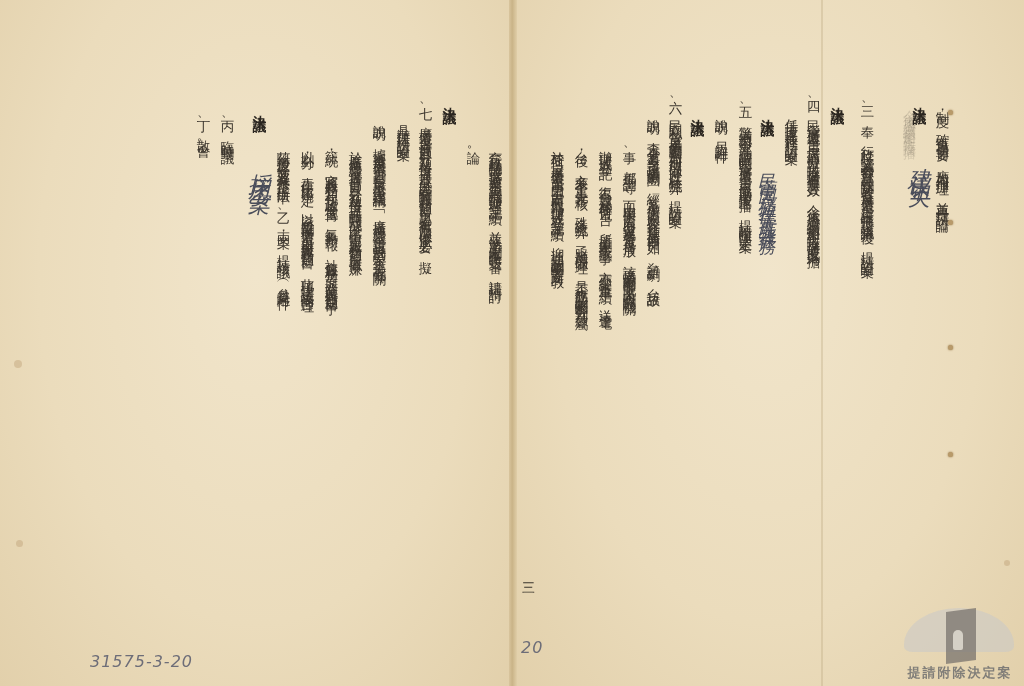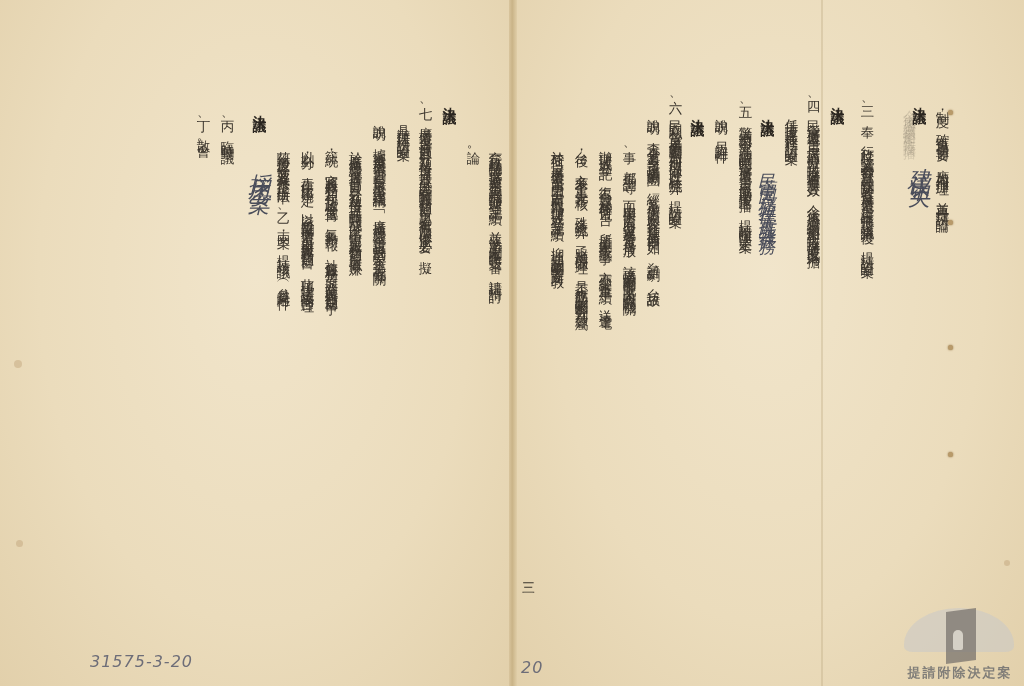--- a/index.html
+++ b/index.html
@@ -135,21 +135,21 @@
 <div class="col" style="left:300px; top:140px;">以劃分，責作比率規定，以資獎勵廣播電台舉辦服務類節目，此項建議核尚合理，</div>
 <div class="col" style="left:276px; top:140px;">茲附抄原條文並擬具修正辦法甲、乙、兩案，提請核議。（參見附件）</div>
 
 <div class="col head" style="left:252px; top:104px;">決議：</div>
 <div class="hand" style="left:244px; top:156px;">採用乙案</div>
 
 <div class="col" style="left:220px; top:110px;">丙、臨時動議：</div>
 <div class="col" style="left:196px; top:110px;">丁、散會。</div>
 
 <div class="pencil" style="left:68px; top:652px;margin-left:22px;">31575-3-20</div>
-<div class="pencil" style="left:521px; top:658px;">20</div>
+<div class="pencil" style="left:521px; top:638px;">20</div>
 
 <div class="hole" style="left:948px; top:110px;"></div>
 <div class="hole" style="left:948px; top:220px;"></div>
 <div class="hole" style="left:948px; top:345px;"></div>
 <div class="hole" style="left:948px; top:452px;"></div>
 <div class="stain" style="left:14px; top:360px; width:8px; height:8px;"></div>
 <div class="stain" style="left:16px; top:540px; width:7px; height:7px;"></div>
 <div class="stain" style="left:1004px; top:560px; width:6px; height:6px;"></div>
 
 <div class="watermark">

